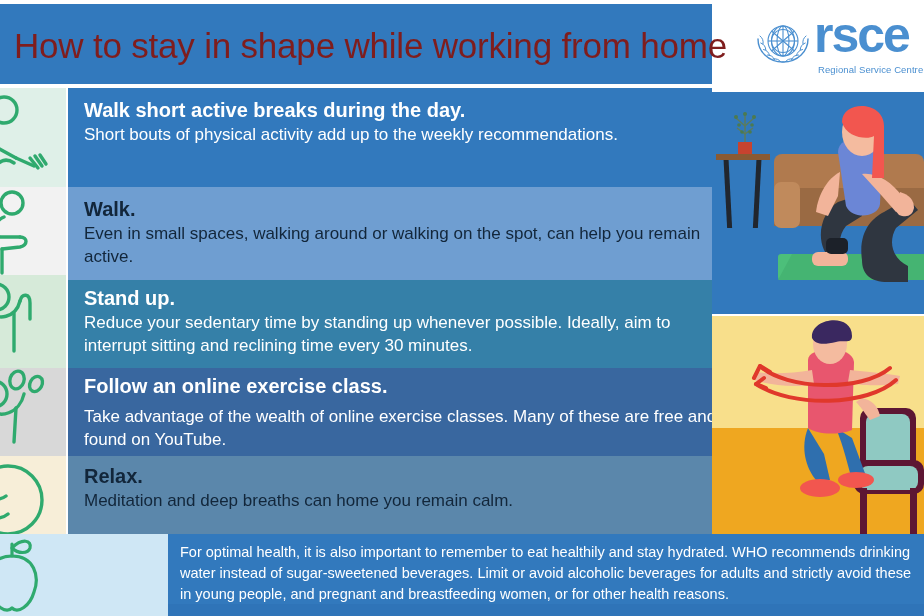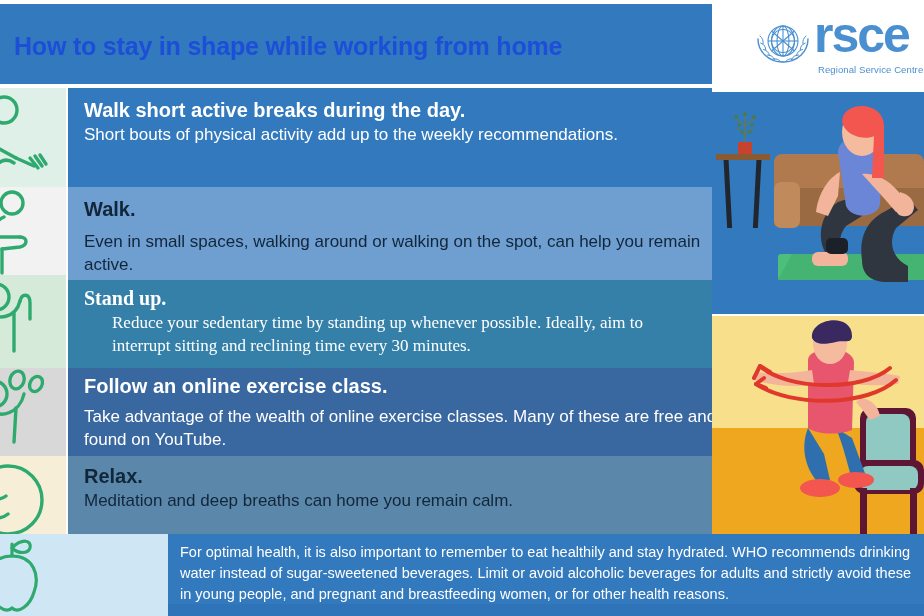--- a/index.html
+++ b/index.html
@@ -19,22 +19,22 @@
   .header{
     position:absolute;left:0;top:0;width:924px;height:88px;
     background:#ffffff;
   }
   .header-band{
     position:absolute;left:0;top:4px;width:712px;height:80px;
     background:#3279bd;
   }
   .header-title{
     position:absolute;left:14px;top:30px;width:690px;
-    color:#1d4ed8;
-    font-size:25px;font-weight:bold;letter-spacing:-0.2px;
+    color:#7f1d1d;
+    font-size:35px;font-weight:normal;letter-spacing:-0.2px;
     line-height:32px;
     white-space:nowrap;
   }
   .logo{
     position:absolute;left:752px;top:8px;width:180px;height:74px;
   }
   .logo-emblem{
     position:absolute;left:0px;top:4px;width:62px;height:62px;
   }
   .logo-text{
@@ -202,26 +202,26 @@
     <div class="rail-cell" style="top:456px;height:72px;background:#f7eed8;"></div>
   </div>
 
   <div class="row" style="top:88px;width:644px;height:99px;background:#3279bd;color:#ffffff;">
     <div class="row-title" style="top:10px;">Walk short active breaks during the day.</div>
     <div class="row-body" style="top:36px;">Short bouts of physical activity add up to the weekly recommendations.</div>
   </div>
 
   <div class="row" style="top:187px;width:644px;height:104px;background:#6f9ed1;color:#12263a;">
     <div class="row-title" style="top:10px;">Walk.</div>
-    <div class="row-body" style="top:44px;">Even in small spaces, walking around or walking on the spot, can help you remain active.</div>
-  </div>
-
-  <div class="row" style="top:280px;width:644px;height:88px;background:#3580a8;color:#ffffff;font-family:Liberation Serif, serif;">
+    <div class="row-body" style="top:36px;">Even in small spaces, walking around or walking on the spot, can help you remain active.</div>
+  </div>
+
+  <div class="row" style="top:280px;width:644px;height:88px;background:#3580a8;color:#ffffff;">
     <div class="row-title" style="top:6px;">Stand up.</div>
-    <div class="row-body" style="top:32px;margin-left:28px;">Reduce your sedentary time by standing up whenever possible. Ideally, aim to interrupt sitting and reclining time every 30 minutes.</div>
+    <div class="row-body" style="top:32px;">Reduce your sedentary time by standing up whenever possible. Ideally, aim to interrupt sitting and reclining time every 30 minutes.</div>
   </div>
 
   <div class="row" style="top:368px;width:722px;height:88px;background:#39679f;color:#ffffff;">
     <div class="row-title" style="top:6px;">Follow an online exercise class.</div>
     <div class="row-body" style="top:38px;">Take advantage of the wealth of online exercise classes. Many of these are free and can be found on YouTube.</div>
   </div>
 
   <div class="row" style="top:456px;width:644px;height:78px;background:#5b87ab;color:#12263a;">
     <div class="row-title" style="top:8px;">Relax.</div>
     <div class="row-body" style="top:34px;">Meditation and deep breaths can home you remain calm.</div>

